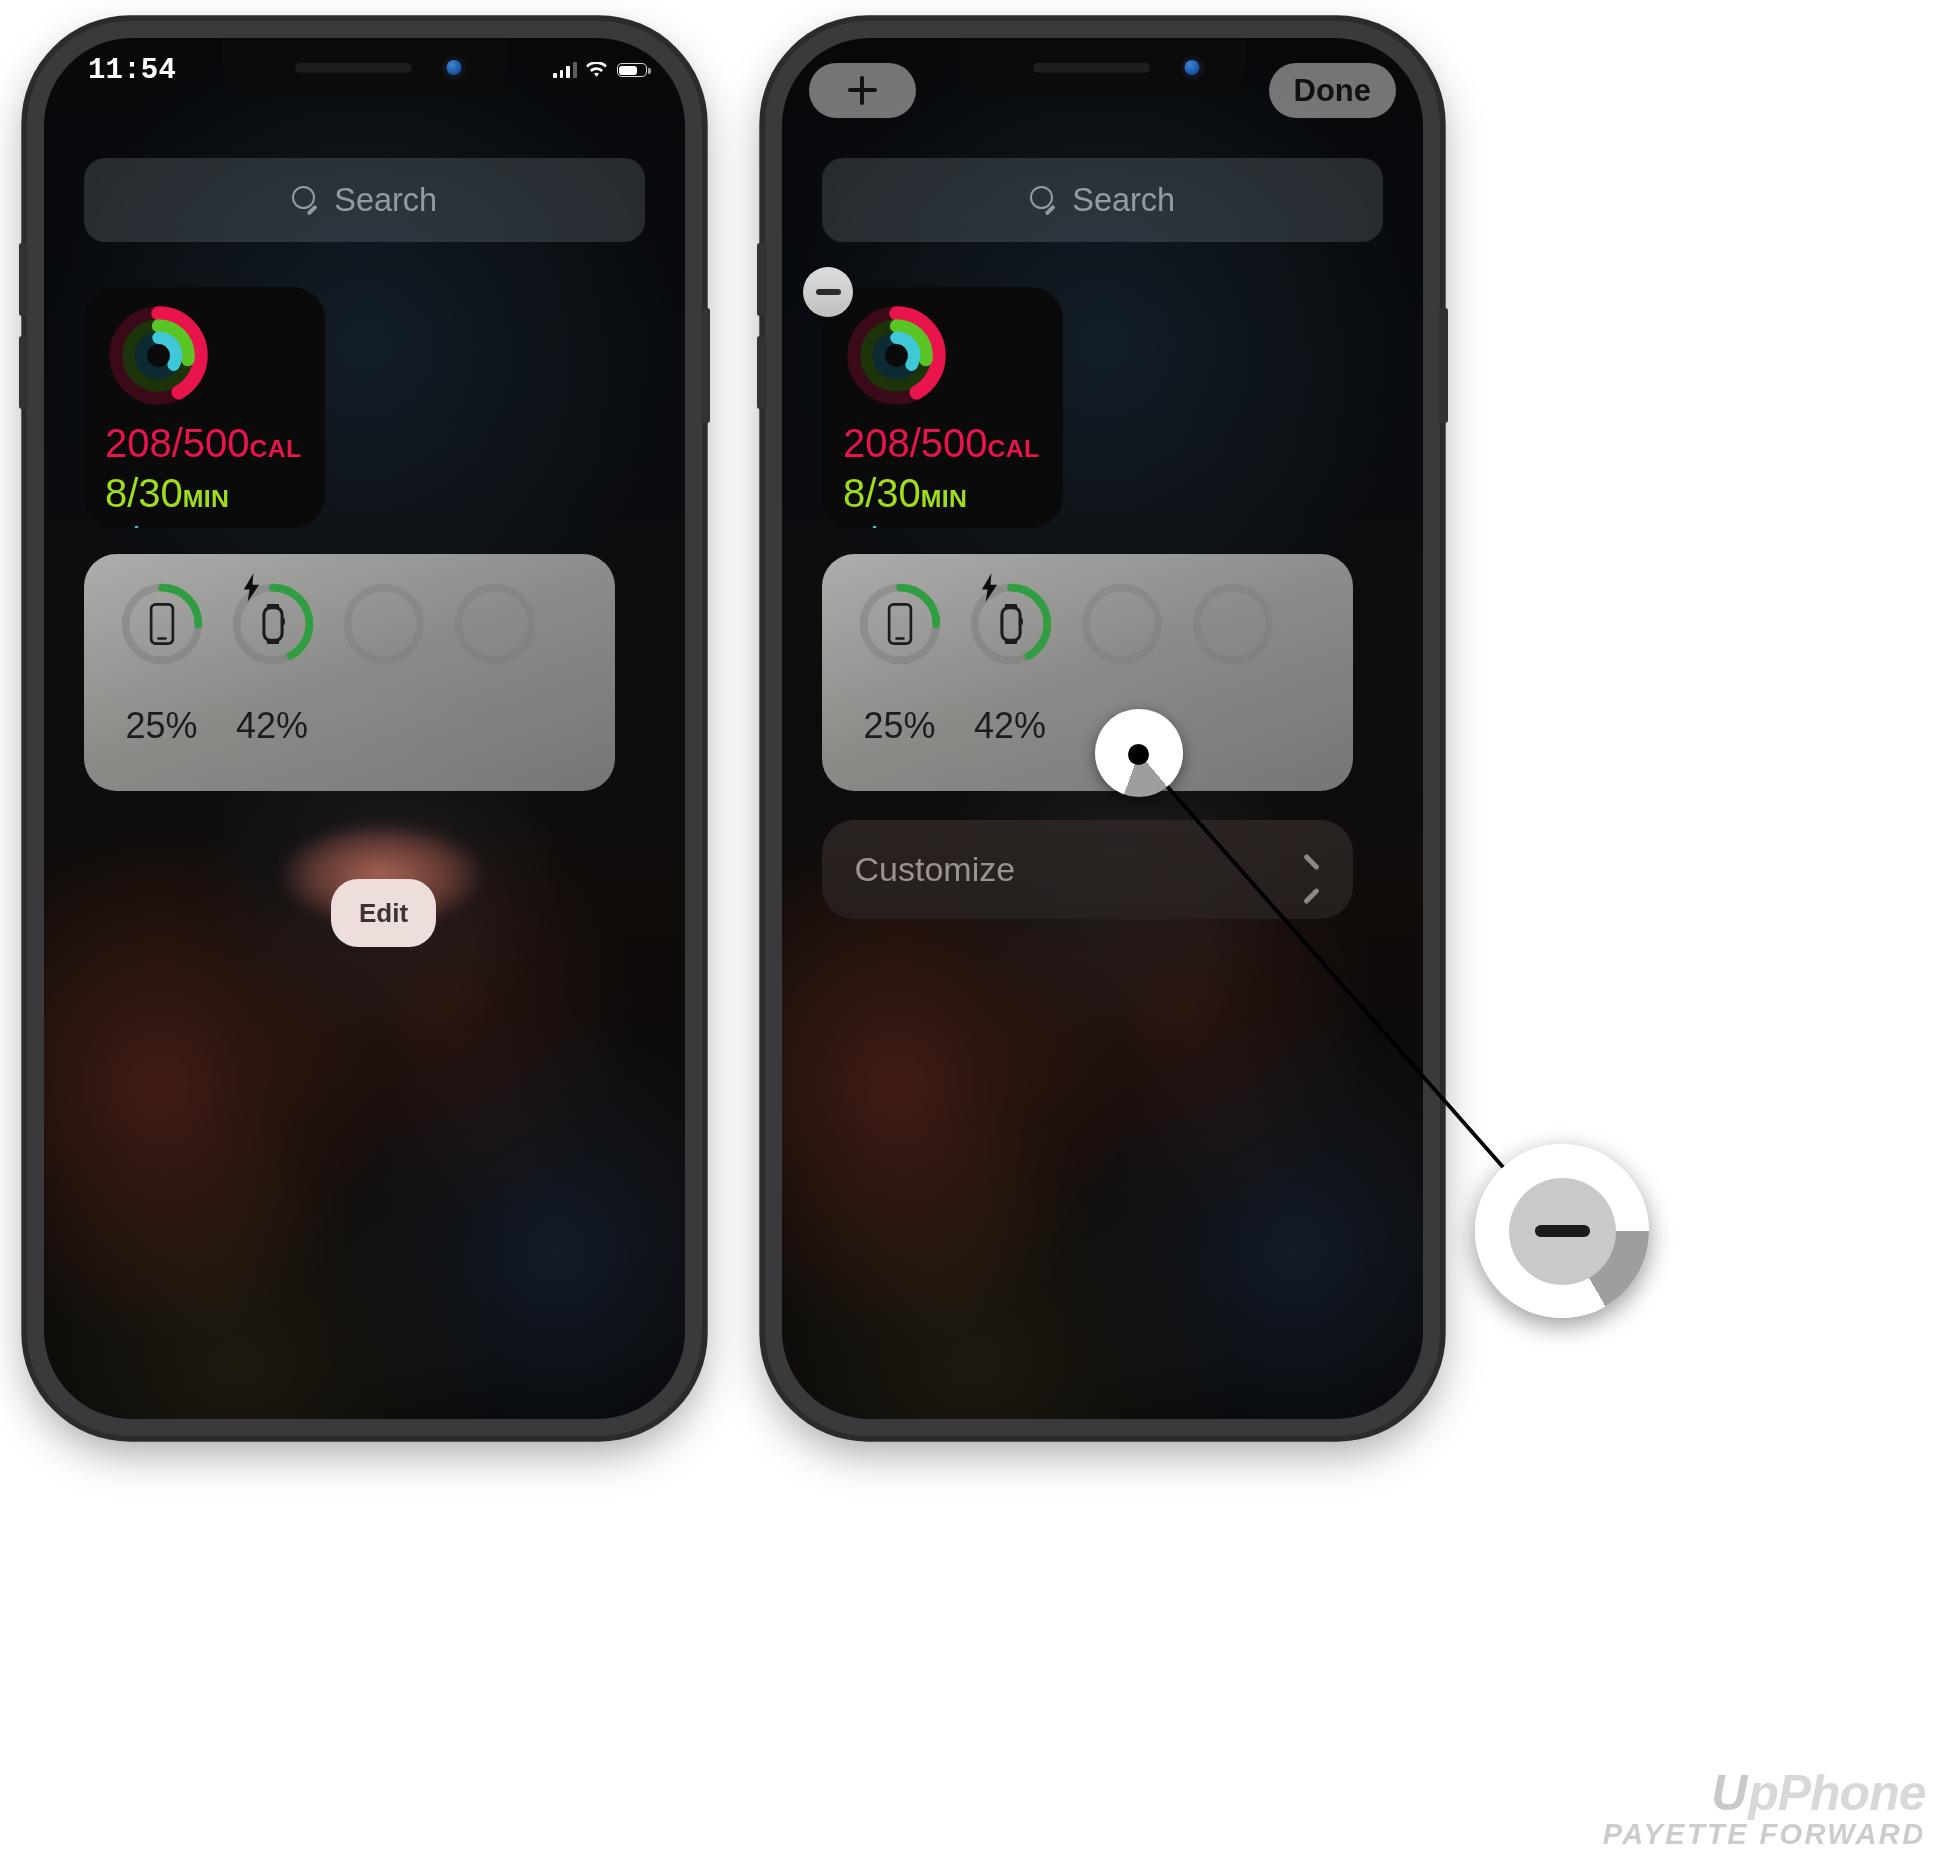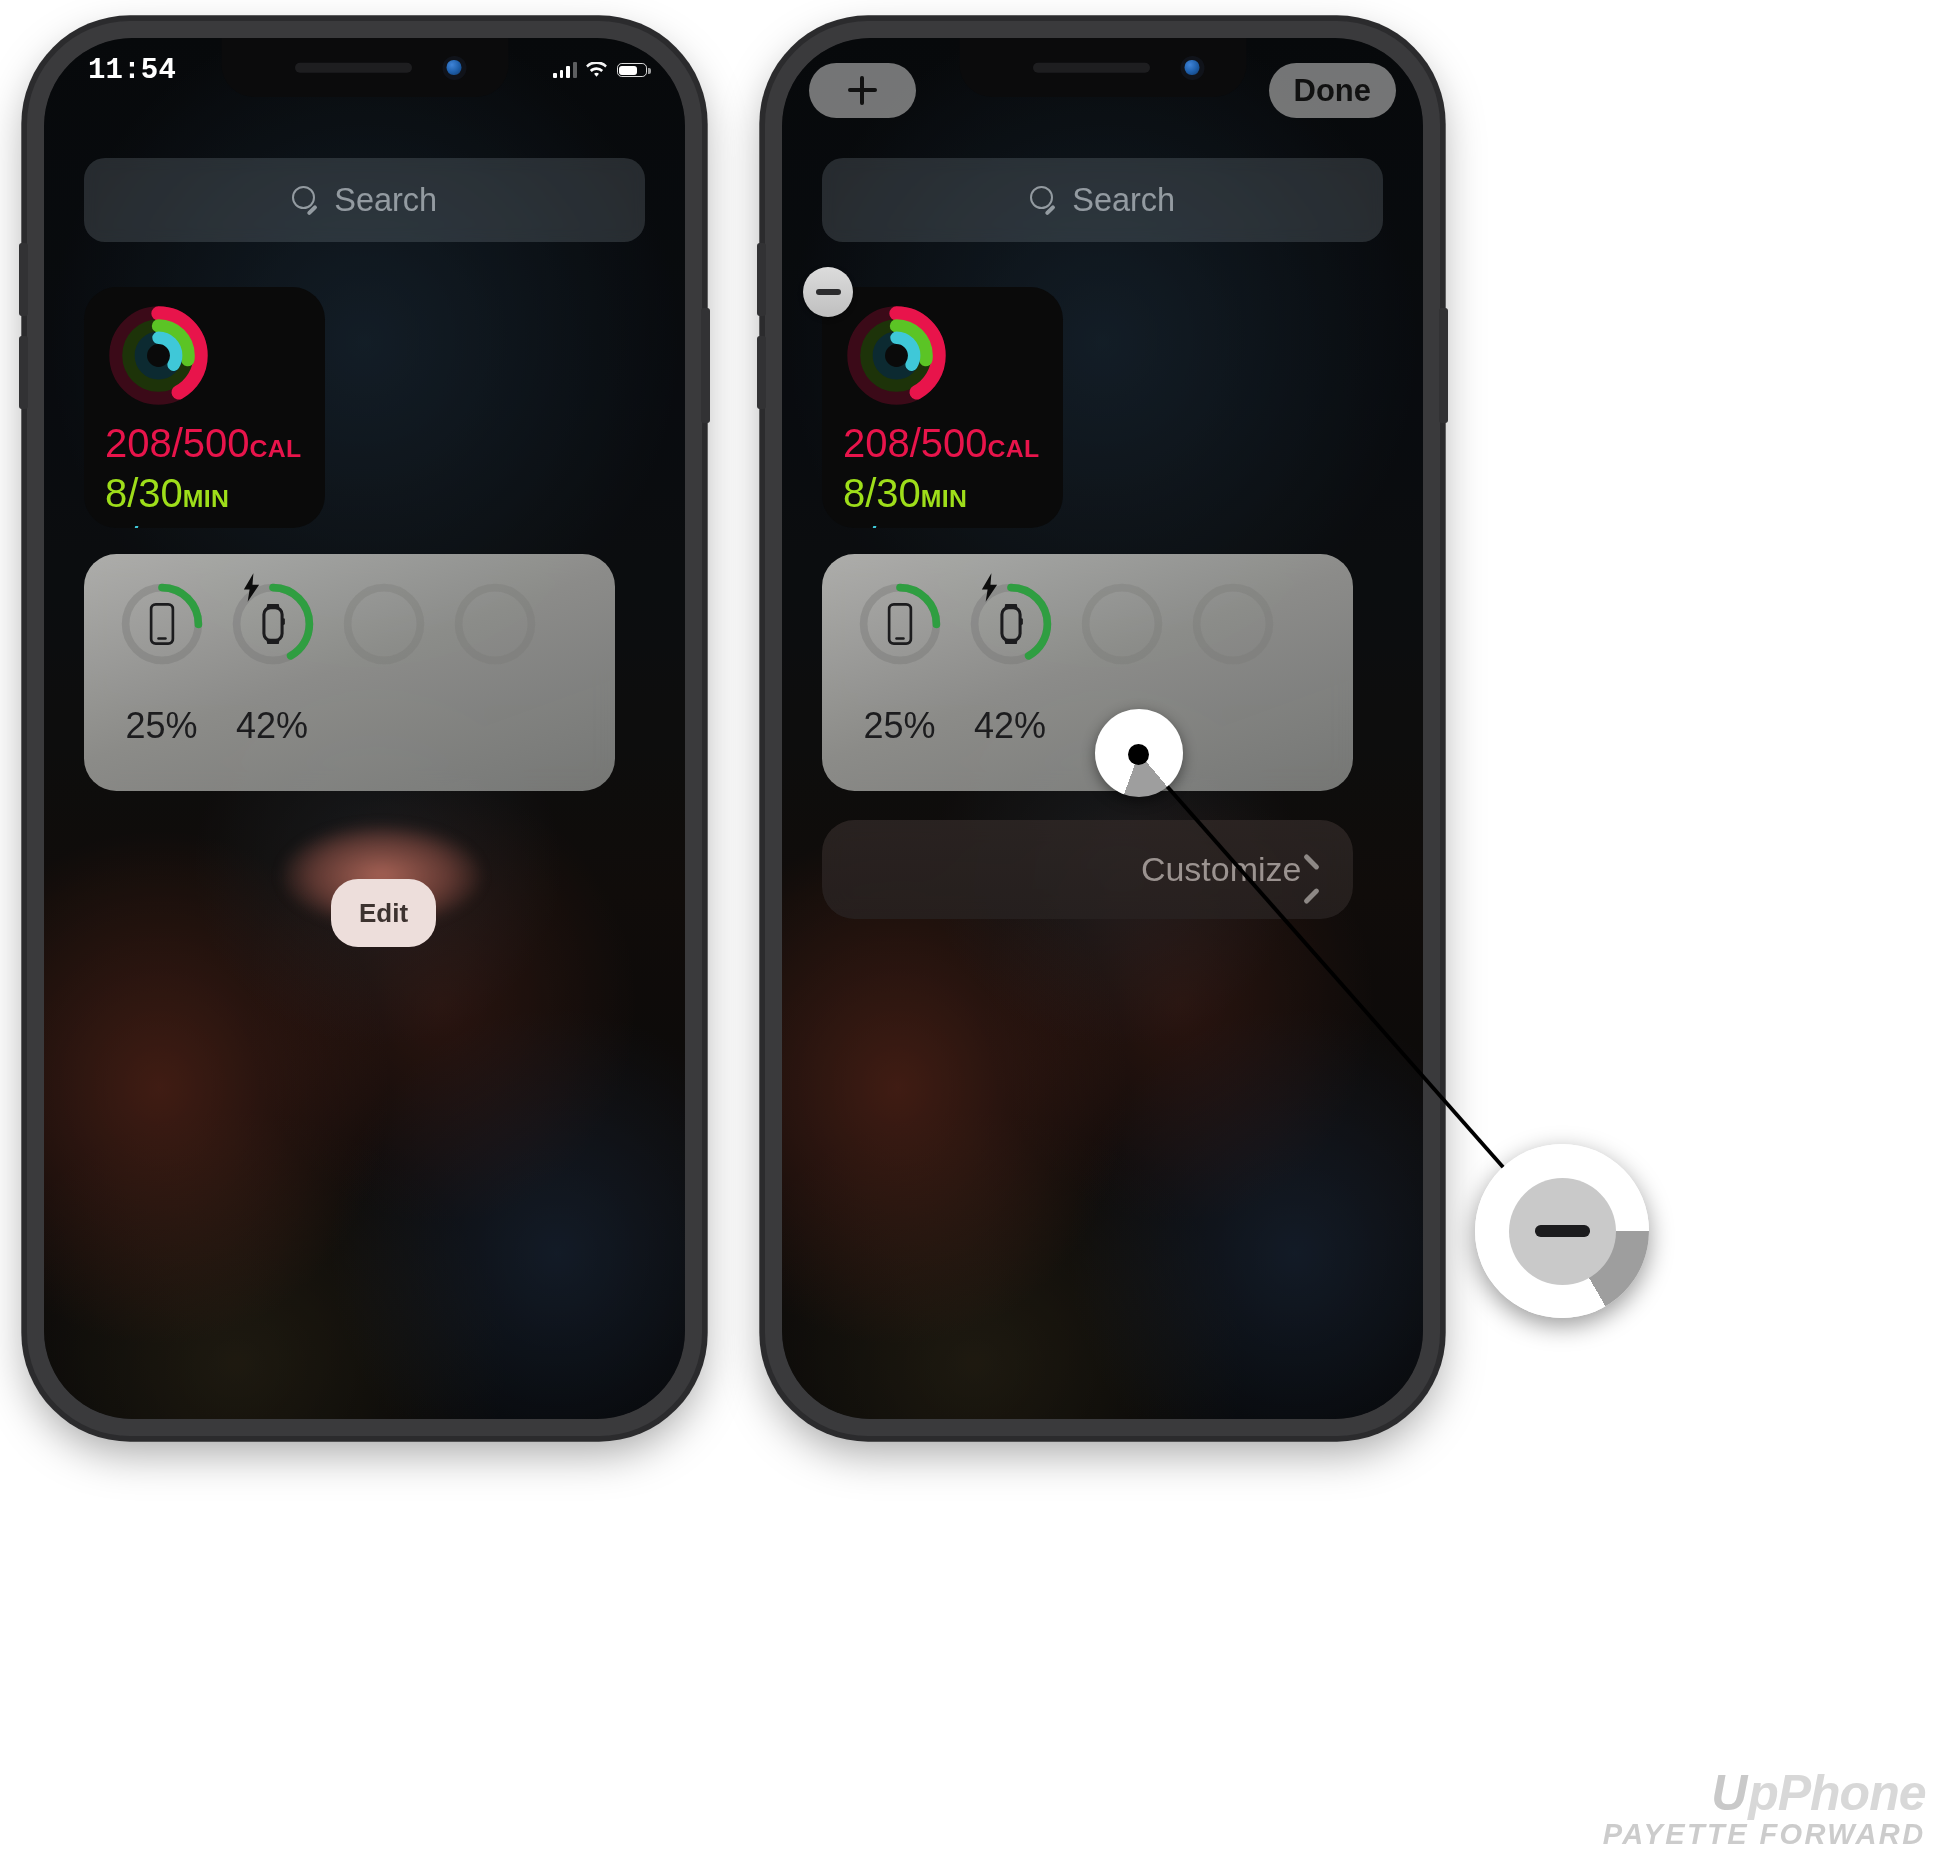--- a/index.html
+++ b/index.html
@@ -84,21 +84,21 @@
   
   .edit-glow{position:absolute;border-radius:50%;
              background:radial-gradient(ellipse at center, rgba(205,118,101,.78) 0%, rgba(175,95,82,.45) 48%, rgba(120,60,52,0) 74%);
              filter:blur(5.7px);}
   .edit-btn{position:absolute;display:flex;align-items:center;justify-content:center;
             border-radius:27px;background:#eddedb;color:#3d3330;font-weight:700;}
 
   
   .customize{position:absolute;border-radius:32.5px;
              background:linear-gradient(180deg, rgba(48,40,38,.80) 0%, rgba(40,34,33,.82) 100%);
-             backdrop-filter:blur(13.4px);display:flex;align-items:center;justify-content:flex-end;}
+             backdrop-filter:blur(13.4px);display:flex;align-items:center;justify-content:space-between;}
   .customize .lbl{color:#9b9390;font-weight:400;}
   .chev{position:relative;display:inline-block;}
   .chev b{position:absolute;display:block;background:#8d8885;border-radius:2.9px;}
 
   
   .minus-badge{position:absolute;border-radius:50%;
                background:linear-gradient(180deg,#dcdcdc 0%,#bfbfbf 100%);
                display:flex;align-items:center;justify-content:center;z-index:30;
                box-shadow:0 1.9px 5.7px rgba(0,0,0,.4);}
   .minus-badge i{display:block;background:#2c2c2e;border-radius:3.8px;}

